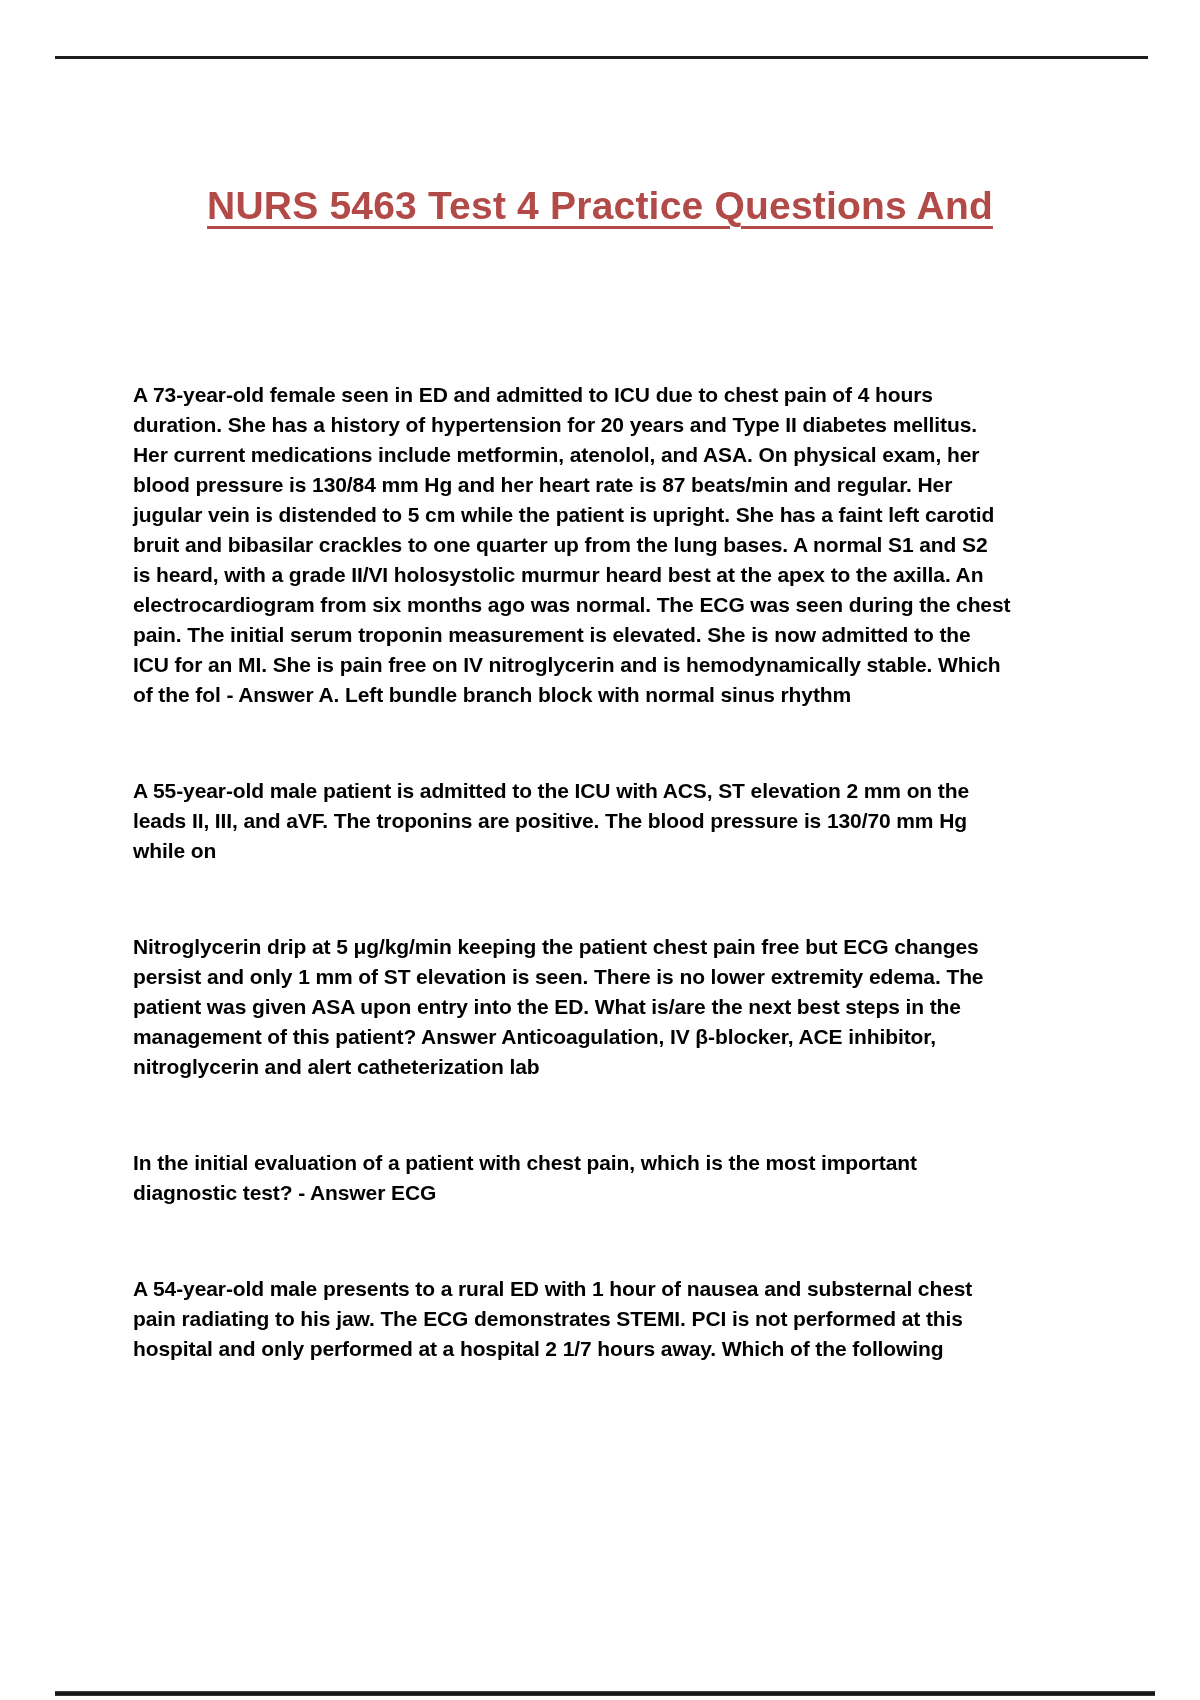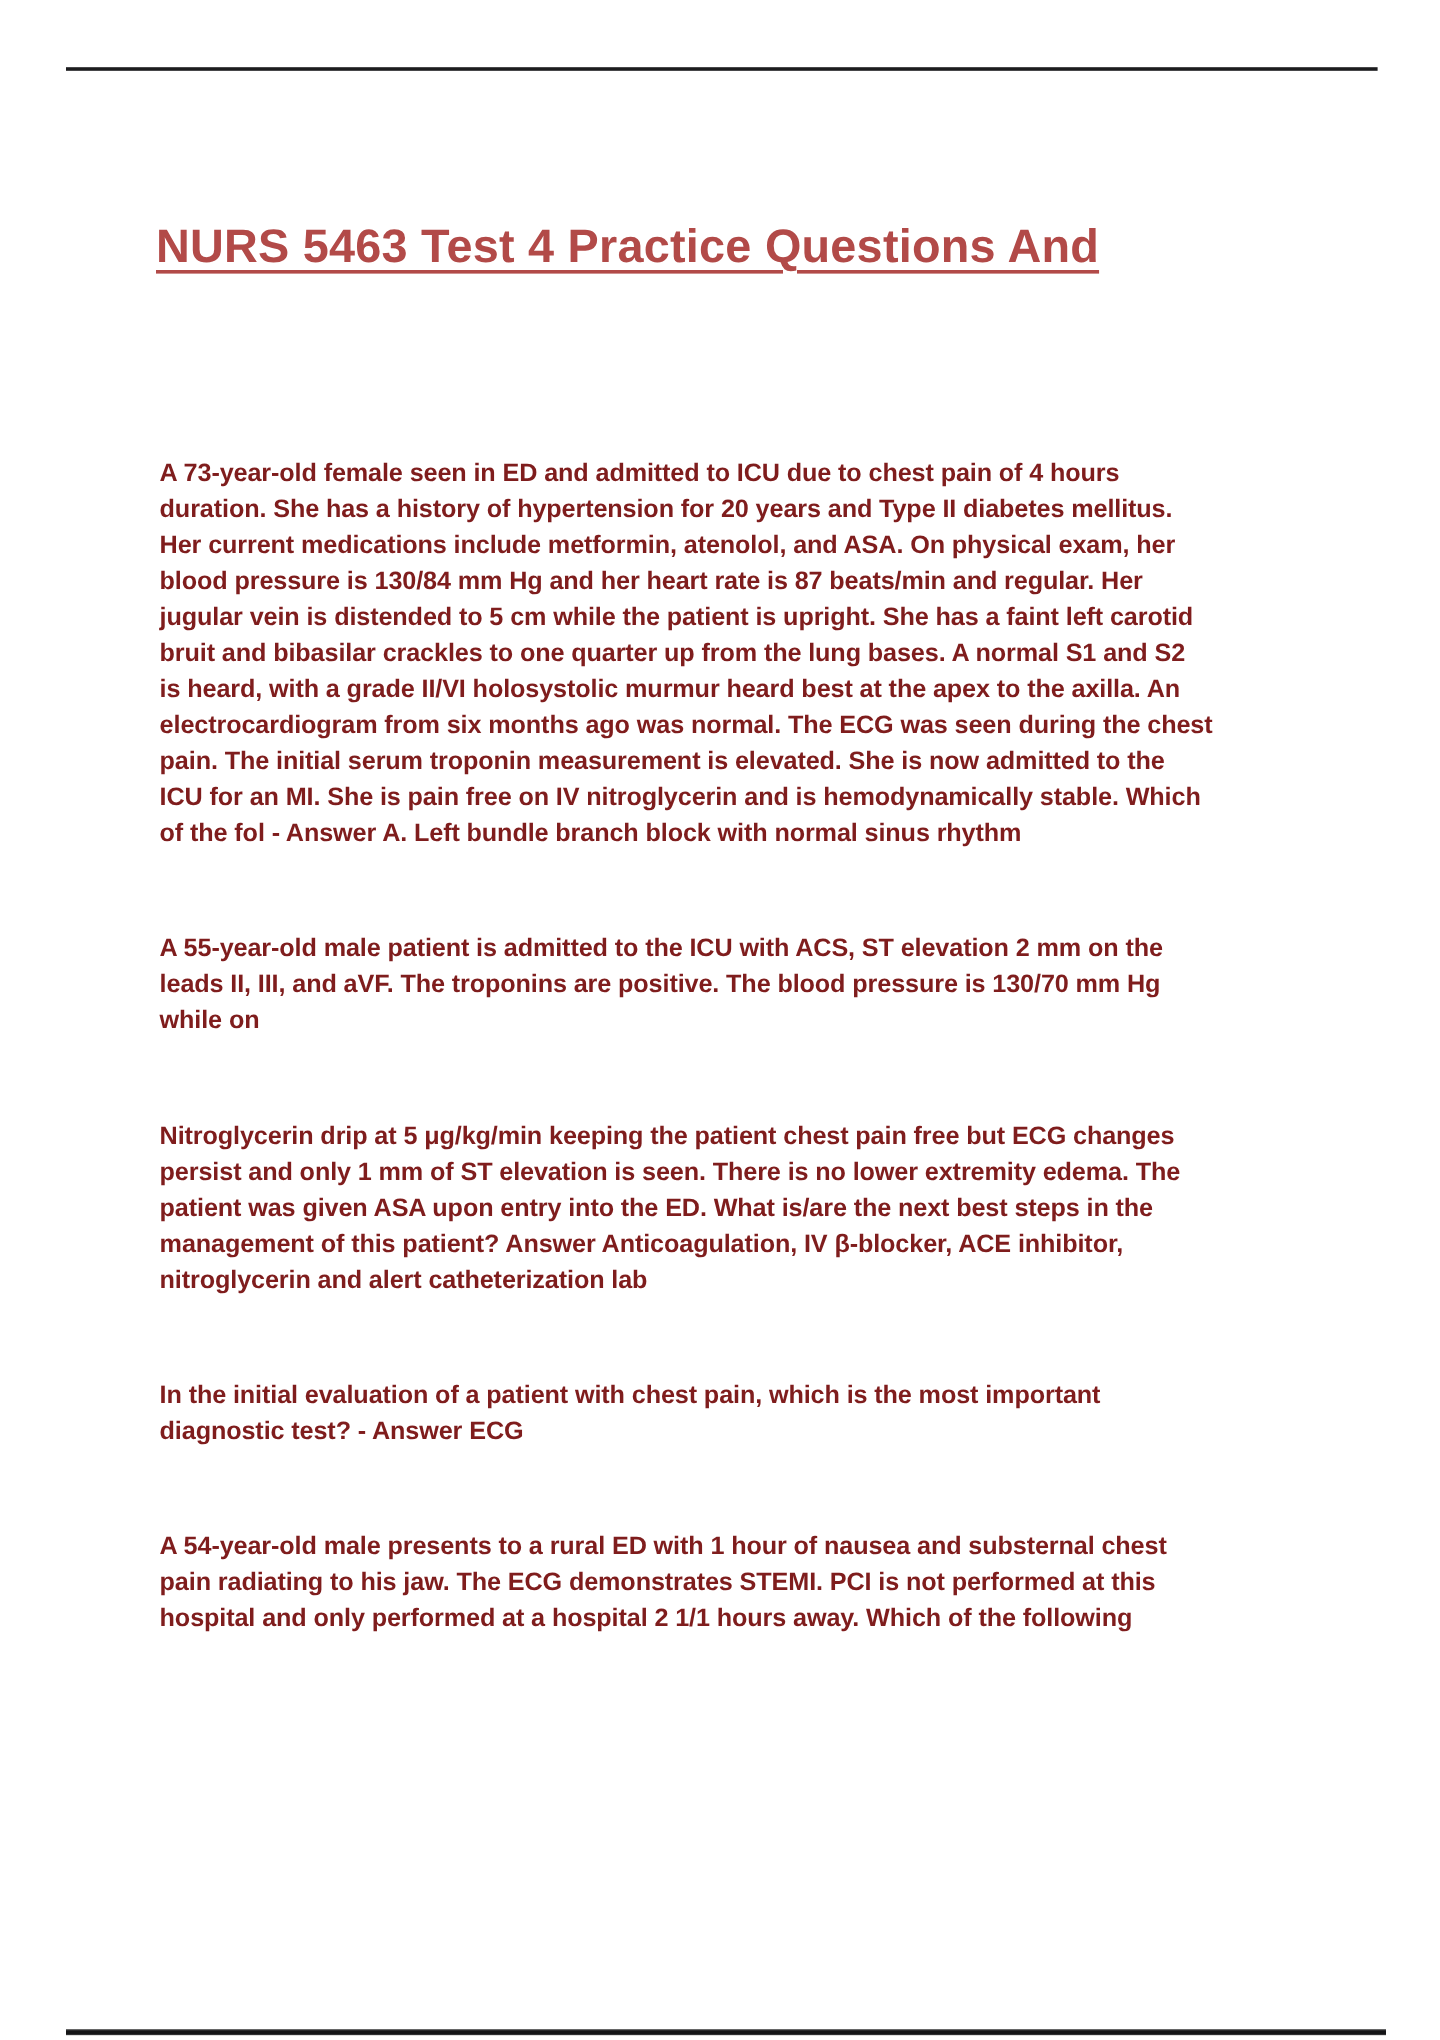--- a/index.html
+++ b/index.html
@@ -35,41 +35,42 @@
     width: 1100px;
     height: 5px;
     background: linear-gradient(180deg, #4a4a4a 0%, #141416 35%, #141416 80%, #555 100%);
   }
   .title {
     position: absolute;
     top: 178px;
     left: 130px;
     width: 940px;
     margin: 0;
+    text-align: center;
     font-size: 39px;
     font-weight: 700;
     line-height: 1.42;
     color: #b24a48;
     letter-spacing: 0.2px;
   }
   .title-line {
     display: block;
     text-decoration: underline;
     text-decoration-thickness: 3px;
     text-underline-offset: 7px;
   }
   .content {
     position: absolute;
     top: 380px;
     left: 133px;
     width: 960px;
     font-size: 21px;
     font-weight: 700;
     line-height: 30px;
-    color: #7f1d1d;
+    color: #000000;
     letter-spacing: -0.1px;
   }
   .para {
     margin: 0 0 66px 0;
     white-space: pre;
   }
   .para.tight {
   }
 </style>
 </head>
@@ -100,18 +101,18 @@
 while on</p>
     <p class="para">Nitroglycerin drip at 5 μg/kg/min keeping the patient chest pain free but ECG changes
 persist and only 1 mm of ST elevation is seen. There is no lower extremity edema. The
 patient was given ASA upon entry into the ED. What is/are the next best steps in the
 management of this patient? Answer Anticoagulation, IV β-blocker, ACE inhibitor,
 nitroglycerin and alert catheterization lab</p>
     <p class="para">In the initial evaluation of a patient with chest pain, which is the most important
 diagnostic test? - Answer ECG</p>
     <p class="para">A 54-year-old male presents to a rural ED with 1 hour of nausea and substernal chest
 pain radiating to his jaw. The ECG demonstrates STEMI. PCI is not performed at this
-hospital and only performed at a hospital 2 1/1 hours away. Which of the following</p>
+hospital and only performed at a hospital 2 1/7 hours away. Which of the following</p>
   </div>
 
   <div class="rule rule-bottom"></div>
 
 </div>
 
 </body></html>

